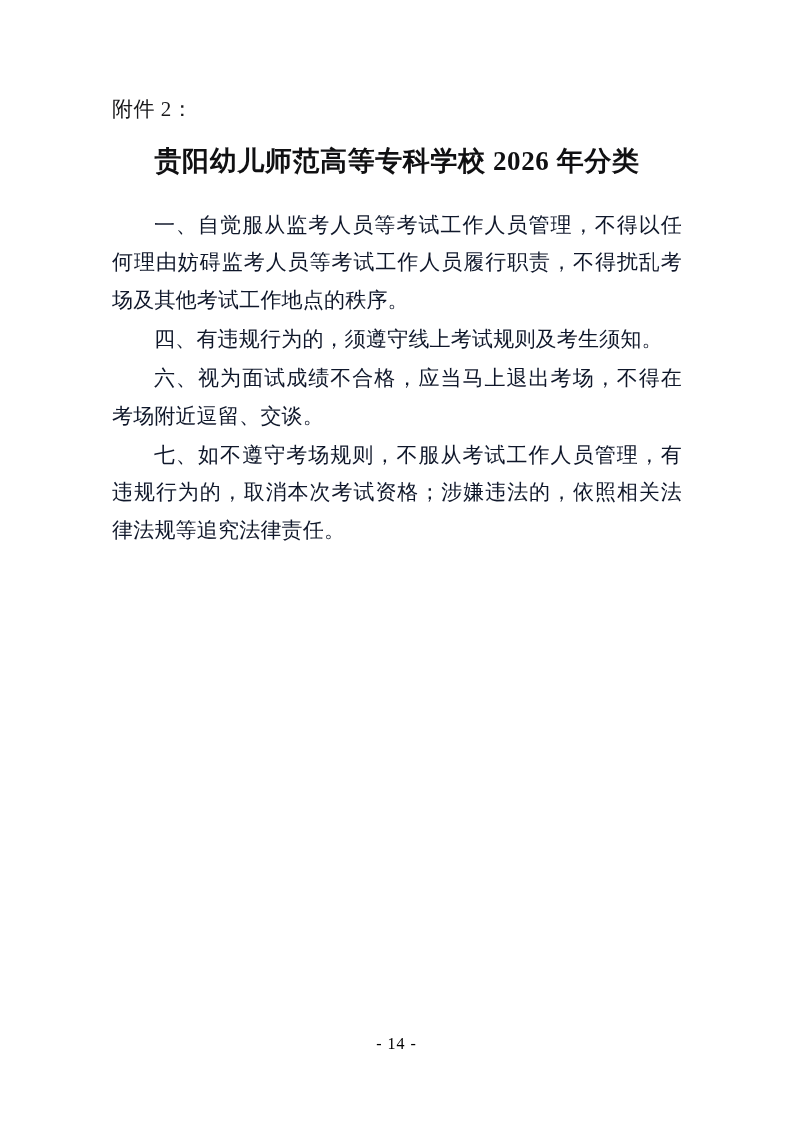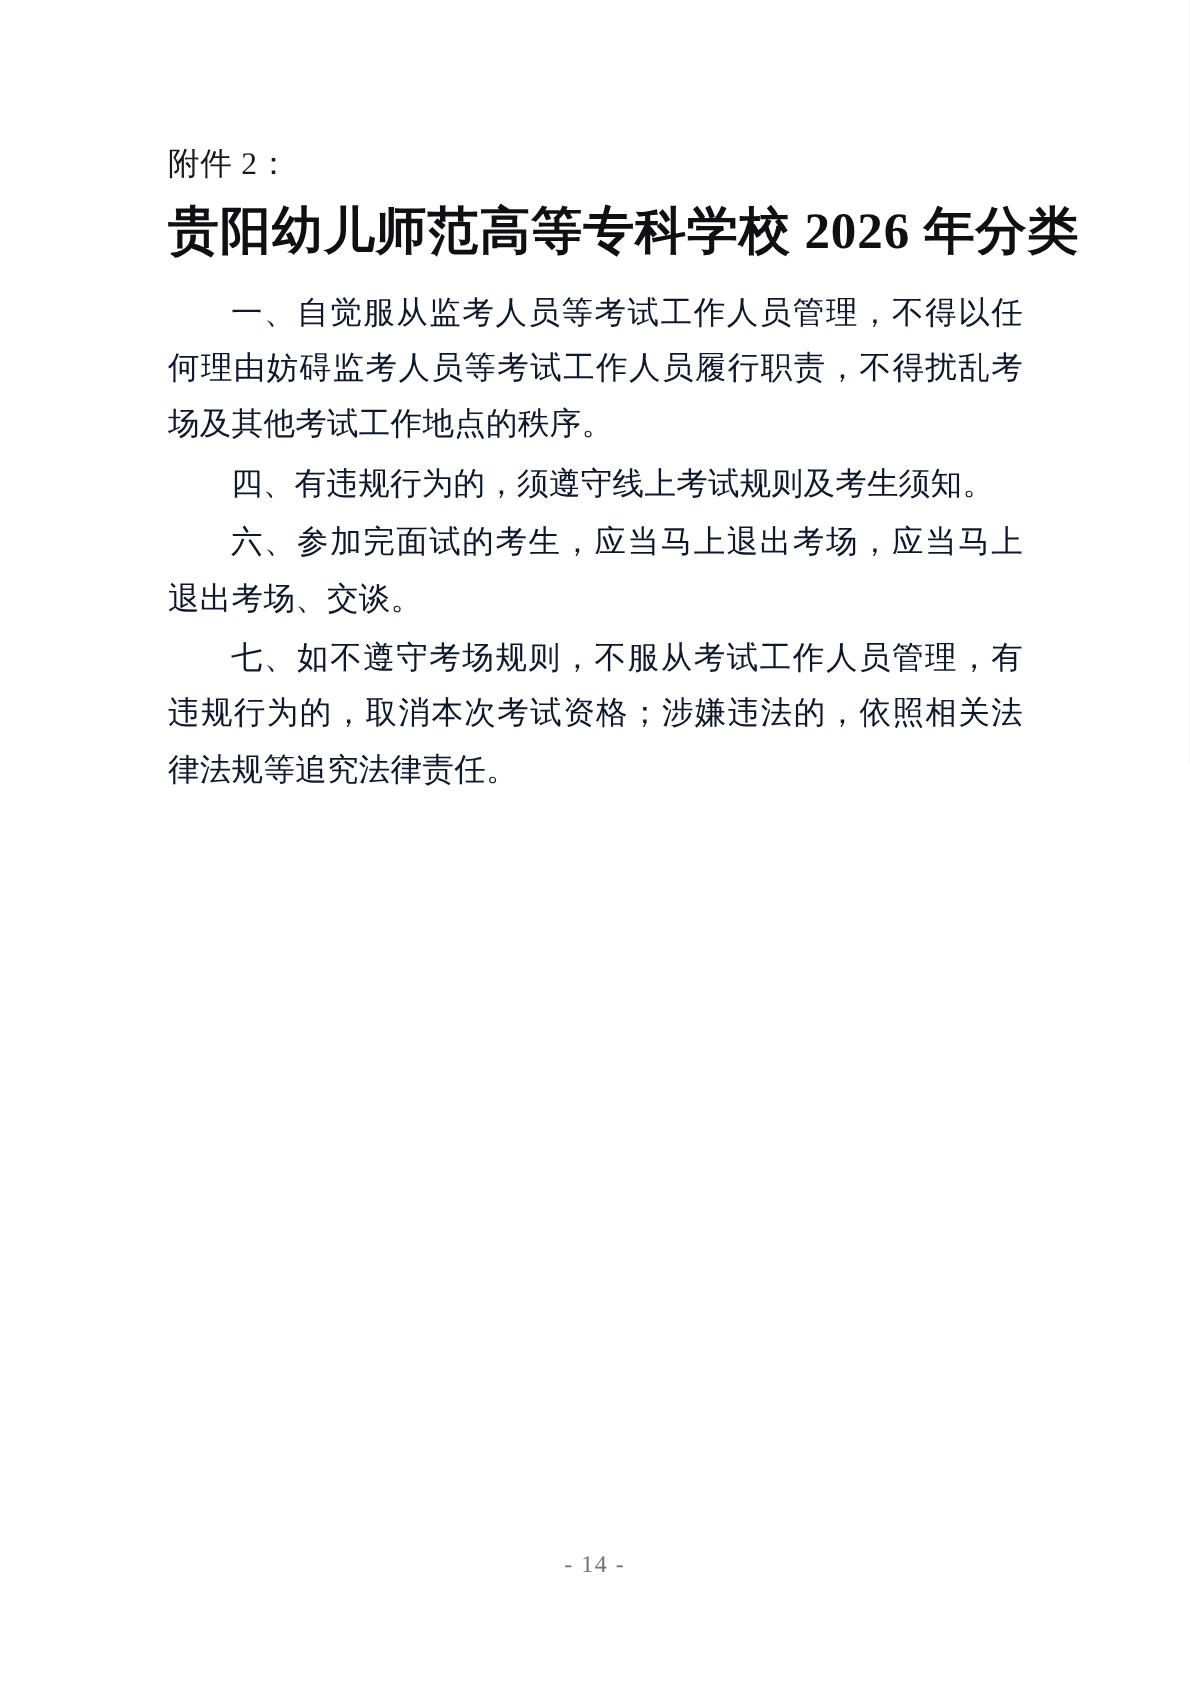--- a/index.html
+++ b/index.html
@@ -20,31 +20,31 @@
     position: absolute;
     left: 112px;
     top: 95px;
     width: 570px;
   }
   .attachment-label {
     font-family: "Liberation Serif", "DejaVu Serif", serif;
     font-size: 21px;
     color: #18181a;
     letter-spacing: 0.5px;
-    margin-bottom: 6px;
+    margin-bottom: 18px;
   }
   .doc-title {
     font-family: "Liberation Serif", "DejaVu Serif", serif;
     font-weight: bold;
-    font-size: 34px;
+    font-size: 27px;
     color: #101012;
     text-align: center;
     line-height: 1.55;
     letter-spacing: 0.6px;
-    margin: 0 0 8px 0;
+    margin: 0 0 24px 0;
   }
   .doc-title .line {
     display: block;
     white-space: nowrap;
   }
   .para {
     font-family: "Liberation Serif", "DejaVu Serif", serif;
     font-size: 21px;
     color: #0f172a;
     line-height: 1.78;
@@ -55,37 +55,37 @@
     letter-spacing: 0.2px;
   }
   .page-number {
     position: absolute;
     left: 0;
     right: 0;
     top: 1035px;
     text-align: center;
     font-family: "Liberation Serif", "DejaVu Serif", serif;
     font-size: 16px;
-    color: #737373;
+    color: #000000;
     letter-spacing: 1px;
   }
 </style>
 </head>
 <body>
 
 <div class="page">
   <div class="content">
 
     <div class="attachment-label">附件 2：</div>
 
     <h1 class="doc-title">
       <span class="line">贵阳幼儿师范高等专科学校 2026 年分类</span>
     </h1>
 
     <p class="para">一、自觉服从监考人员等考试工作人员管理，不得以任何理由妨碍监考人员等考试工作人员履行职责，不得扰乱考场及其他考试工作地点的秩序。</p>
     <p class="para">四、有违规行为的，须遵守线上考试规则及考生须知。</p>
-    <p class="para">六、参加完面试的考生，应当马上退出考场，应当马上退出考场、交谈。</p>
+    <p class="para">六、视为面试成绩不合格，应当马上退出考场，不得在考场附近逗留、交谈。</p>
     <p class="para">七、如不遵守考场规则，不服从考试工作人员管理，有违规行为的，取消本次考试资格；涉嫌违法的，依照相关法律法规等追究法律责任。</p>
 
   </div>
 
   <div class="page-number">- 14 -</div>
 </div>
 
 </body></html>

